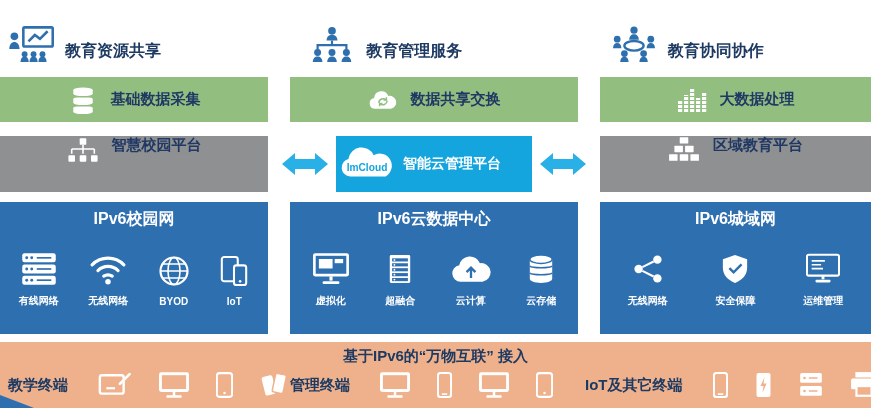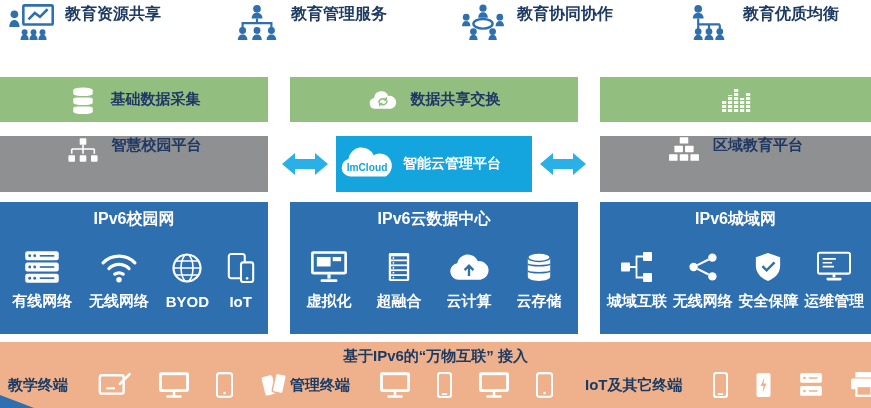--- a/index.html
+++ b/index.html
@@ -8,21 +8,21 @@
   .diagram{position:relative;width:871px;height:408px;display:flex;flex-direction:column}
   .row{display:flex}
   .cols{gap:22px}
   .col-l{flex:0 0 268px}
   .col-c{flex:1}
   .col-r{flex:0 0 271px}
   svg{display:block}
 
   
   .apps{height:58px;margin-top:4px;gap:33px}
-  .app-box{flex:1;display:flex;align-items:flex-start;gap:11px;padding-left:8px;background:#fff}
+  .app-box{flex:1;display:flex;align-items:flex-end;gap:11px;padding-left:8px;background:#fff}
   .app-icon{color:#2e6fae;flex:0 0 46px}
   .app-icon svg{width:46px;height:36px}
   .app-label{font-size:16px;font-weight:bold;color:#1d3a63;white-space:nowrap}
 
   
   .data-row{height:45px;margin-top:15px}
   .data-box{background:#92bf80;display:flex;align-items:center;justify-content:center;gap:13px}
   .data-icon{color:#fff;flex:0 0 30px}
   .data-icon svg{width:30px;height:28px}
   .data-label{font-size:15px;font-weight:bold;color:#203864;white-space:nowrap}
@@ -42,21 +42,21 @@
   .cloud-logo svg{width:62px;height:36px}
   .cloud-label{font-size:14px;font-weight:bold;color:#fff;white-space:nowrap}
 
   
   .net-row{height:132px;margin-top:10px}
   .net-panel{background:#2e6fb0;display:flex;flex-direction:column;padding:7px 2px 6px}
   .net-title{text-align:center;color:#fff;font-weight:bold;font-size:16px}
   .net-items{flex:1;display:flex;justify-content:space-around;align-items:center;padding:2px 2px 0}
   .net-item{display:flex;flex-direction:column;align-items:center;gap:8px;color:#fff}
   .net-item svg{height:34px}
-  .net-label{font-size:15px;font-weight:bold;color:#fff;white-space:nowrap}
+  .net-label{font-size:10px;font-weight:bold;color:#fff;white-space:nowrap}
 
   
   .access{margin-top:8px;flex:1;background:#efb18b;display:flex;flex-direction:column;padding:5px 8px 4px}
   .access-title{text-align:center;font-size:15px;font-weight:bold;color:#1d3a63}
   .access-groups{flex:1;display:flex;align-items:center}
   .access-group{display:flex;align-items:center;gap:27px;color:#fff}
   .g1{flex:0 0 282px}
   .g2{flex:0 0 295px}
   .g3{flex:1}
   .access-label{font-size:15px;font-weight:bold;color:#1d3a63;margin-right:3px;white-space:nowrap}
@@ -113,36 +113,20 @@
             <path d="M.5 18.5c0-2.8 1.6-4.3 3.5-4.3s3.5 1.5 3.5 4.3z"></path>
           <circle cx="32" cy="11" r="2.8"></circle>
             <path d="M28.5 18.5c0-2.8 1.6-4.3 3.5-4.3s3.5 1.5 3.5 4.3z"></path>
           <circle cx="10" cy="23" r="2.8"></circle>
             <path d="M6.5 30c0-2.8 1.6-4.3 3.5-4.3s3.5 1.5 3.5 4.3z"></path>
           <circle cx="26" cy="23" r="2.8"></circle>
             <path d="M22.5 30c0-2.8 1.6-4.3 3.5-4.3s3.5 1.5 3.5 4.3z"></path>
         </svg>
       </span>
       <span class="app-label">教育协同协作</span>
-    </div>
-    <div class="app-box">
-      <span class="app-icon">
-        <svg viewBox="0 0 34 30" fill="currentColor">
-          <circle cx="8" cy="4" r="3.2"></circle>
-            <path d="M3.5 12c0-3 2-4.8 4.5-4.8s4.5 1.8 4.5 4.8z"></path>
-          <path d="M8 12v5M8 17h18M8 17v4M17 17v4M26 17v4" fill="none" stroke="currentColor" stroke-width="1.8"></path>
-          <circle cx="8" cy="23" r="2.8"></circle>
-            <path d="M4.2 30c0-2.8 1.7-4.4 3.8-4.4s3.8 1.6 3.8 4.4z"></path>
-          <circle cx="17" cy="23" r="2.8"></circle>
-            <path d="M13.2 30c0-2.8 1.7-4.4 3.8-4.4s3.8 1.6 3.8 4.4z"></path>
-          <circle cx="26" cy="23" r="2.8"></circle>
-            <path d="M22.2 30c0-2.8 1.7-4.4 3.8-4.4s3.8 1.6 3.8 4.4z"></path>
-        </svg>
-      </span>
-      <span class="app-label">教育优质均衡</span>
     </div>
   </div>
 
   <div class="row cols data-row">
     <div class="data-box col-l">
       <span class="data-icon">
         <svg viewBox="0 0 26 26" fill="currentColor">
           <g>
               <ellipse cx="13" cy="3.6" rx="9" ry="2.2"></ellipse>
               <rect x="4" y="3.6" width="18" height="3.6"></rect>
@@ -179,20 +163,21 @@
       <span class="data-icon">
         <svg viewBox="0 0 30 24" fill="currentColor">
           <rect x="1" y="13" width="4.2" height="11"></rect>
           <rect x="7" y="7" width="4.2" height="17"></rect>
           <rect x="13" y="1" width="4.2" height="23"></rect>
           <rect x="19" y="10" width="4.2" height="14"></rect>
           <rect x="25" y="5" width="4.2" height="19"></rect>
           <path d="M0 20.5h30M0 16.5h30M0 12.5h30M0 8.5h30M0 4.5h30" stroke="#92bf80" stroke-width="1.2" fill="none"></path>
         </svg>
       </span>
+      <span class="data-label">大数据处理</span>
     </div>
   </div>
 
   <div class="row cols plat-row">
     <div class="plat-box col-l">
       <span class="plat-icon">
         <svg viewBox="0 0 34 27" fill="currentColor">
           <rect x="13.5" y="1" width="7" height="7" rx="1"></rect>
           <path d="M17 8v4.5M5 12.5h24M5 12.5v5M17 12.5v5M29 12.5v5" fill="none" stroke="currentColor" stroke-width="1.7"></path>
           <rect x="1.5" y="19" width="7" height="7" rx="1"></rect>
@@ -333,29 +318,20 @@
           </svg>
           <span class="net-label">云存储</span>
         </div>
       </div>
     </div>
 
     <div class="net-panel col-r">
       <div class="net-title">IPv6城域网</div>
       <div class="net-items">
         <div class="net-item">
-          <svg viewBox="0 0 34 32" fill="currentColor" style="width:34px">
-            <rect x="1" y="11.5" width="9" height="9" rx="1"></rect>
-            <rect x="23" y="1" width="9" height="9" rx="1"></rect>
-            <rect x="23" y="22" width="9" height="9" rx="1"></rect>
-            <path d="M10 16h6.5V5.5H23M16.5 16v10.5H23" fill="none" stroke="currentColor" stroke-width="1.8"></path>
-          </svg>
-          <span class="net-label">城域互联</span>
-        </div>
-        <div class="net-item">
           <svg viewBox="0 0 32 32" fill="currentColor" style="width:30px">
             <circle cx="26" cy="6" r="4.5"></circle>
               <circle cx="6" cy="16" r="4.5"></circle>
               <circle cx="26" cy="26" r="4.5"></circle>
             <path d="M10 14L22 8M10 18l12 6" fill="none" stroke="currentColor" stroke-width="2.2"></path>
           </svg>
           <span class="net-label">无线网络</span>
         </div>
         <div class="net-item">
           <svg viewBox="0 0 30 32" fill="currentColor" style="width:28px">

